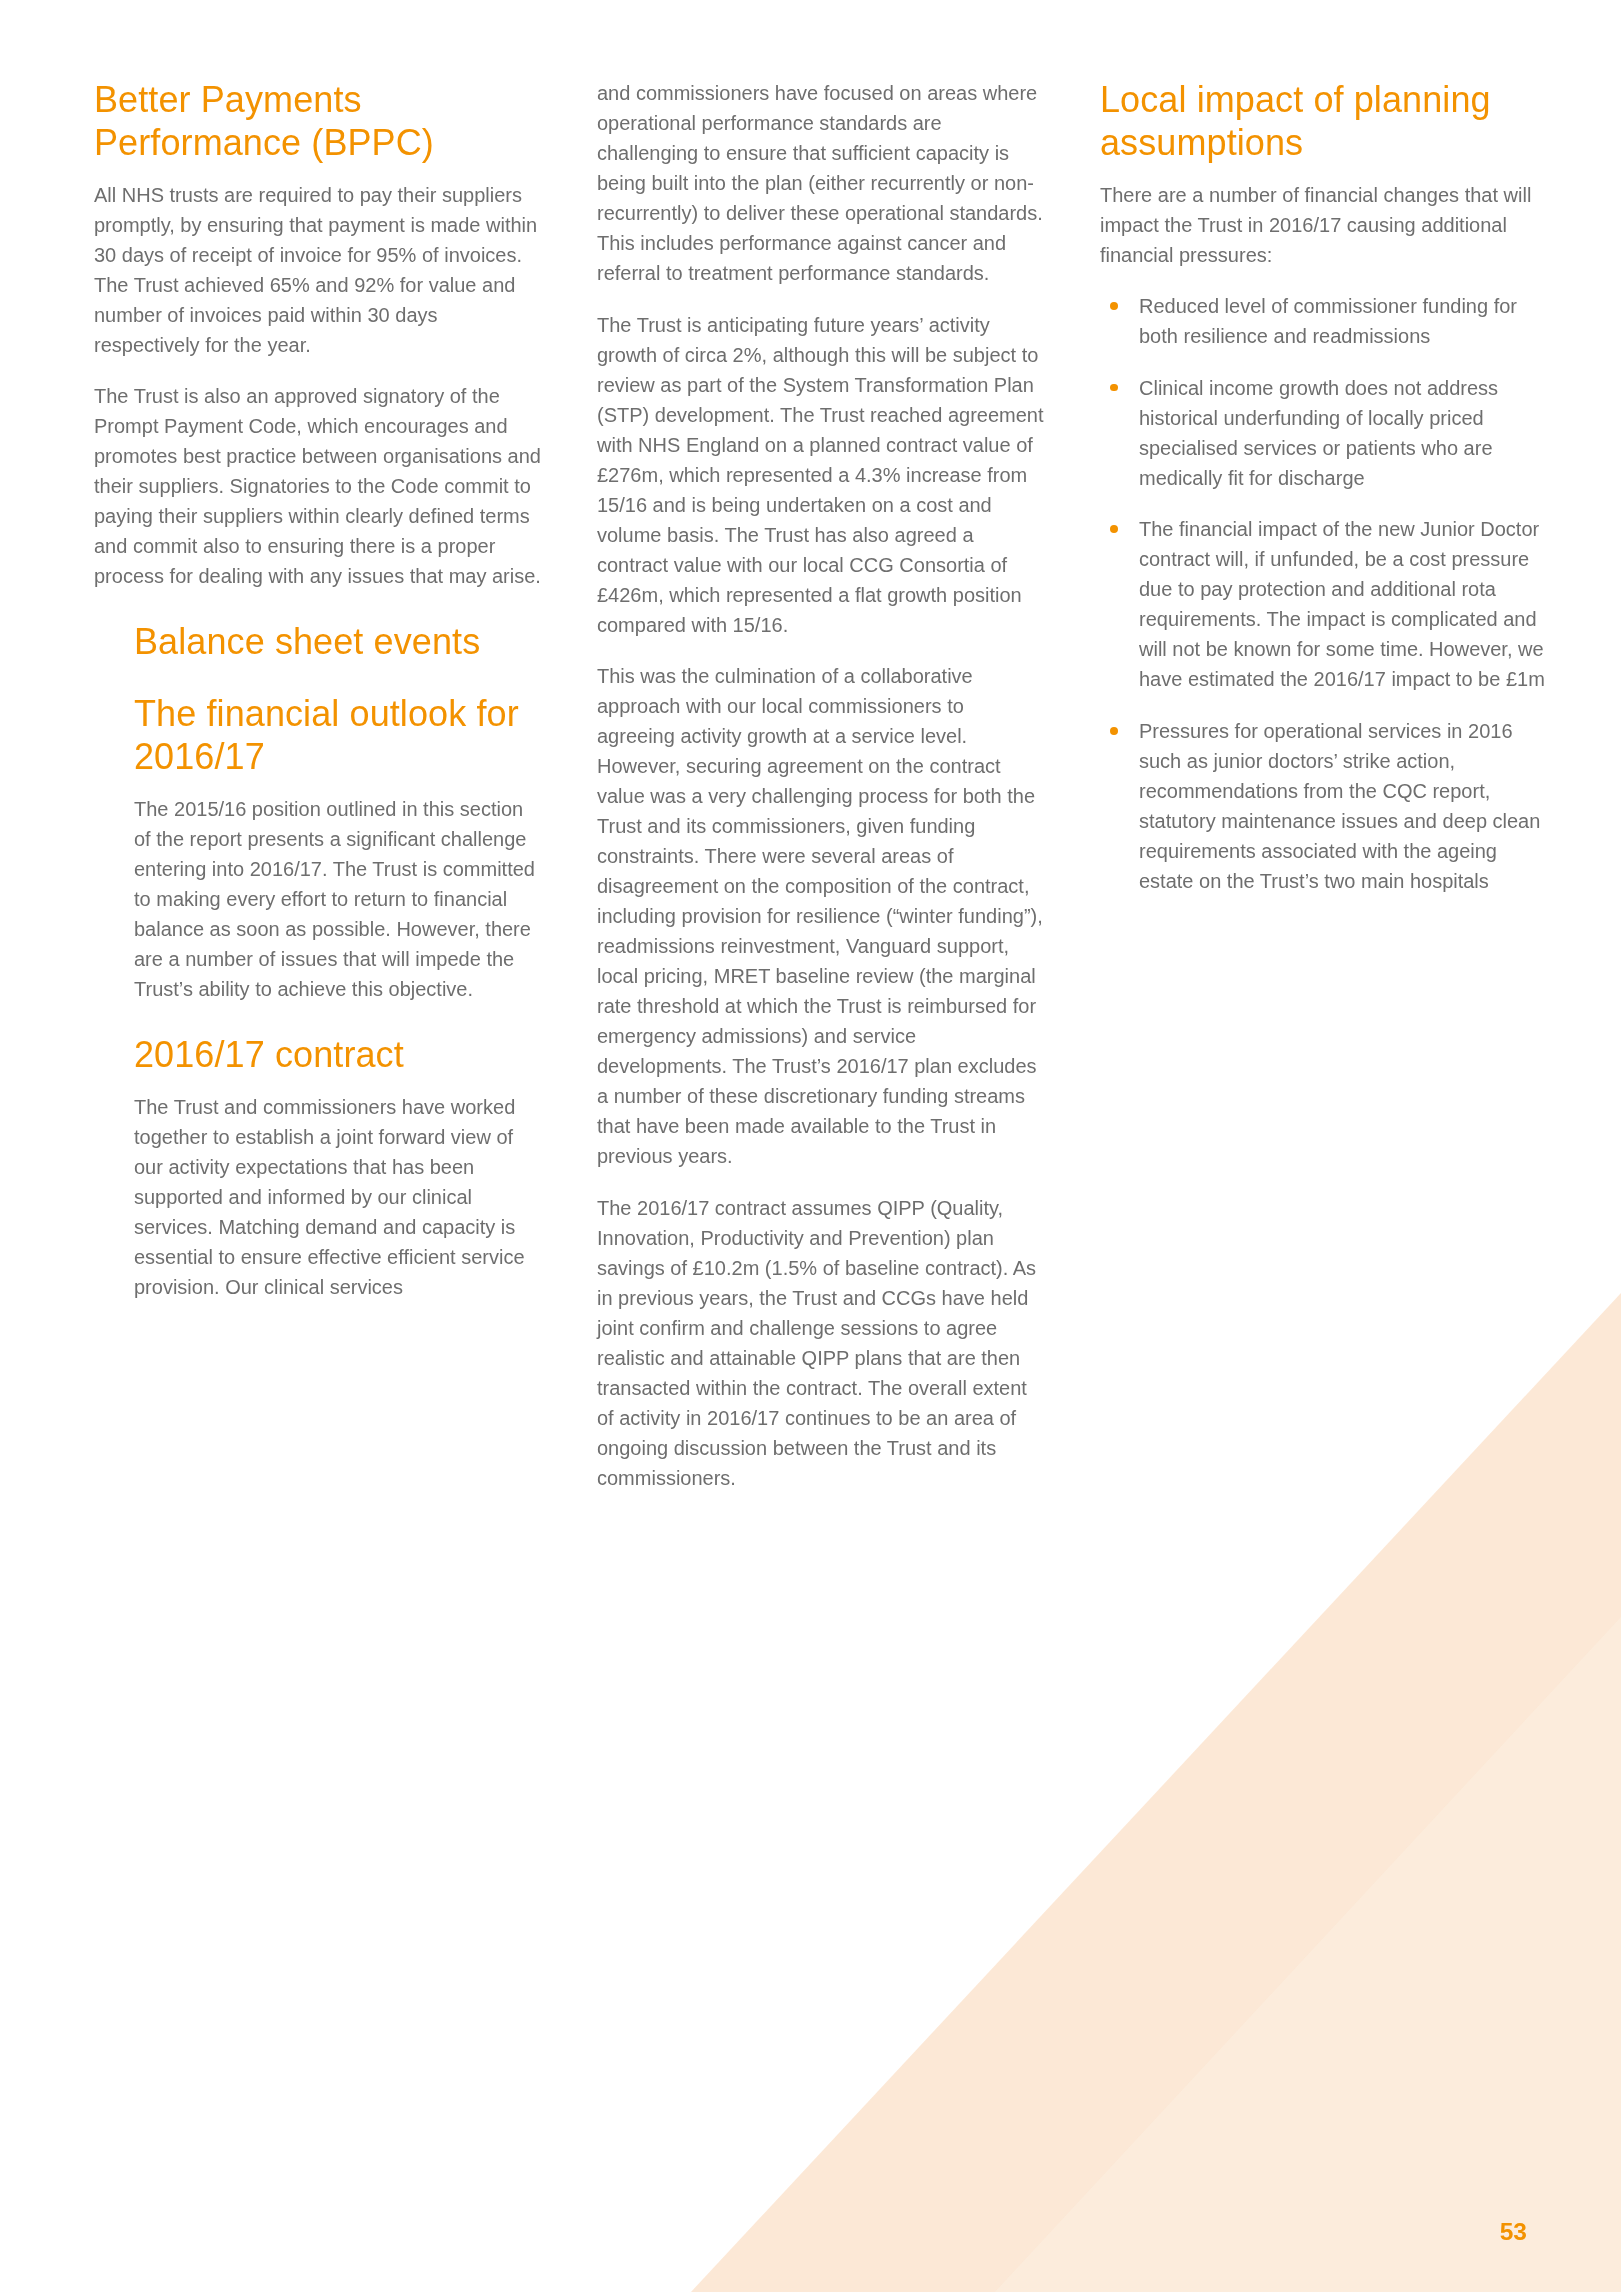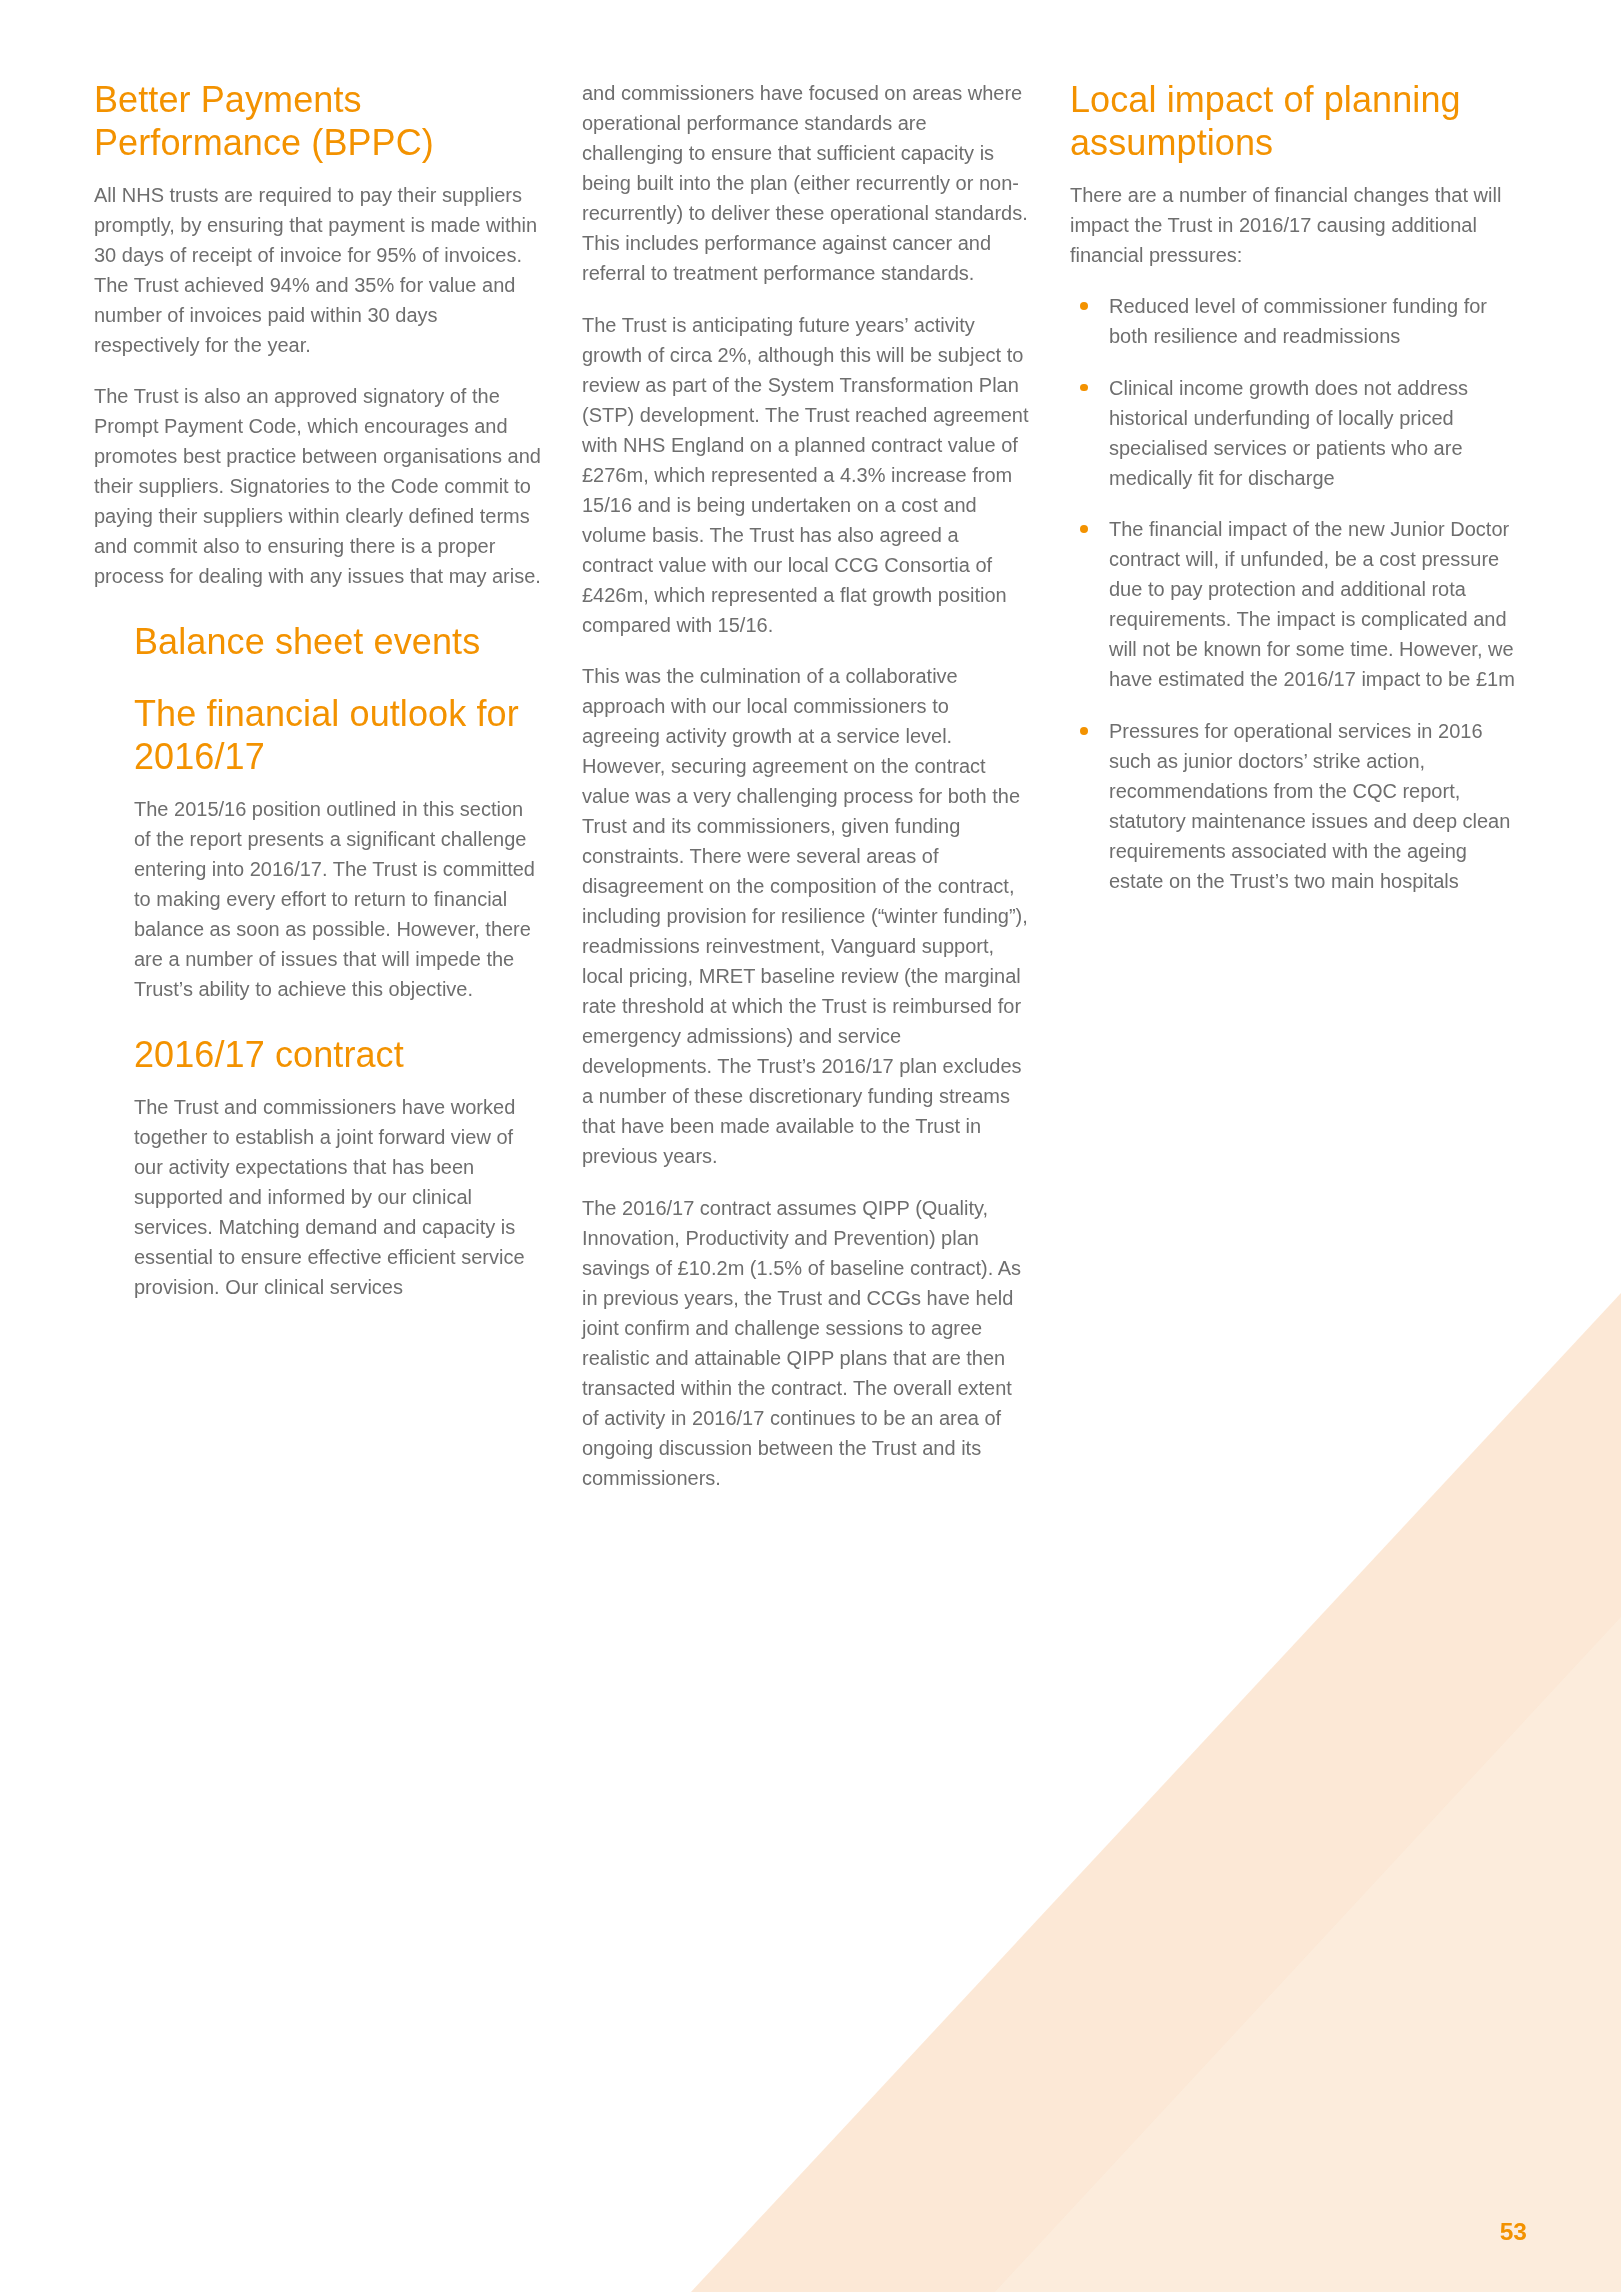--- a/index.html
+++ b/index.html
@@ -35,21 +35,21 @@
     height: 0;
     border-left: 627px solid transparent;
     border-bottom: 676px solid #fcecdd;
     opacity: 0.9;
     z-index: 0;
   }
   .content {
     position: relative;
     z-index: 2;
     display: flex;
-    gap: 41px;
+    gap: 56px;
     padding: 78px 94px 0 94px;
     box-sizing: border-box;
   }
   .col {
     width: 447px;
     flex: 0 0 447px;
   }
   h2.heading {
     color: #f39200;
     font-size: 36px;
@@ -115,21 +115,21 @@
 
   <div class="corner-wedge"></div>
   <div class="corner-wedge-2"></div>
 
   <div class="content">
 
     <div class="col">
 
       <div>
         <h2 class="heading tight">Better Payments Performance (BPPC)</h2>
-        <p class="body">All NHS trusts are required to pay their suppliers promptly, by ensuring that payment is made within 30 days of receipt of invoice for 95% of invoices. The Trust achieved 94% and 35% for value and number of invoices paid within 30 days respectively for the year.</p>
+        <p class="body">All NHS trusts are required to pay their suppliers promptly, by ensuring that payment is made within 30 days of receipt of invoice for 95% of invoices. The Trust achieved 65% and 92% for value and number of invoices paid within 30 days respectively for the year.</p>
         <p class="body">The Trust is also an approved signatory of the Prompt Payment Code, which encourages and promotes best practice between organisations and their suppliers. Signatories to the Code commit to paying their suppliers within clearly defined terms and commit also to ensuring there is a proper process for dealing with any issues that may arise.</p>
       </div>
 
       <div class="spacer-head">
         <h2 class="heading">Balance sheet events</h2>
       </div>
 
       <div class="spacer-head">
         <h2 class="heading">The financial outlook for 2016/17</h2>
         <p class="body">The 2015/16 position outlined in this section of the report presents a significant challenge entering into 2016/17. The Trust is committed to making every effort to return to financial balance as soon as possible. However, there are a number of issues that will impede the Trust’s ability to achieve this objective.</p>

